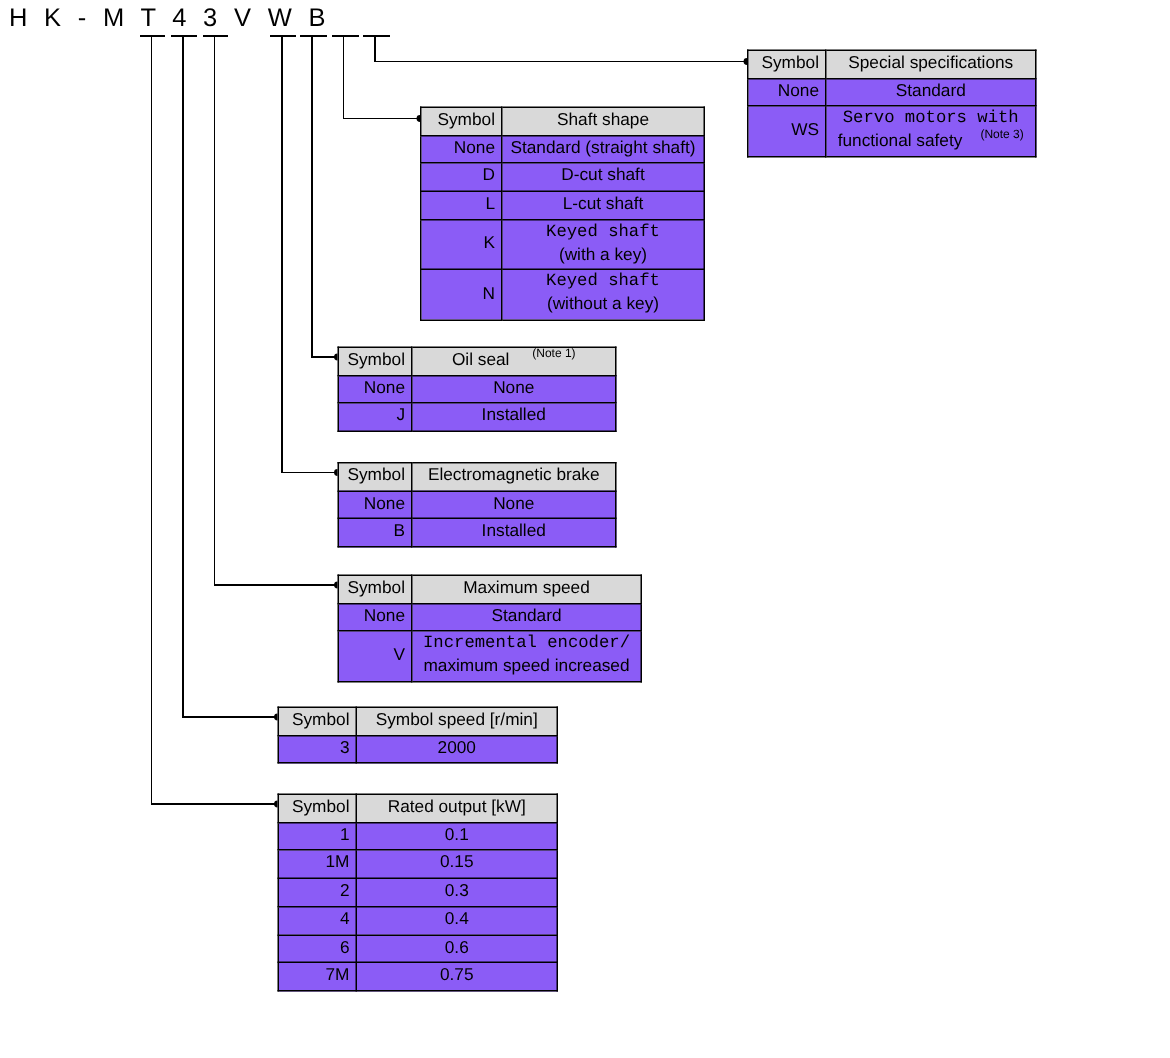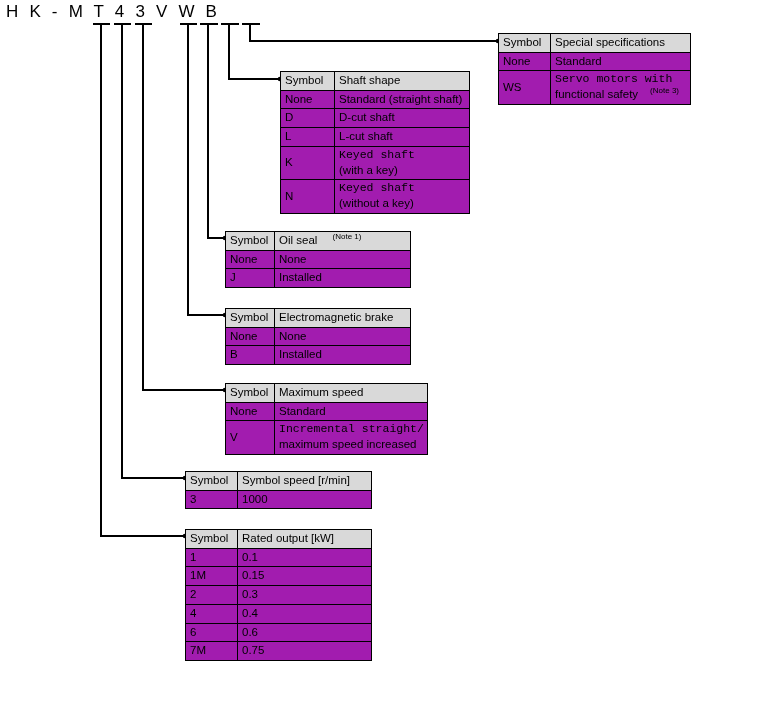--- a/index.html
+++ b/index.html
@@ -32,30 +32,30 @@
     border-collapse:collapse;
     background:#fff;
     table-layout:fixed;
   }
   .spec-table td{
     border:1px solid #000;
     padding:1px 4px 2px 4px;
     font-size:11.5px;
     line-height:1.28;
     vertical-align:middle;
-    background:#a21caf;
+    background:#8b5cf6;
     color:#000;
     white-space:nowrap;
   }
   .spec-table tr.hdr td{
     background:#d9d9d9;
     font-weight:normal;
   }
-  .spec-table td.sym{text-align:left;}
-  .spec-table td.val{text-align:left;}
+  .spec-table td.sym{text-align:right;}
+  .spec-table td.val{text-align:center;}
   .nowrap-2{white-space:normal;}
   sup.note{
     font-size:8px;
     vertical-align:super;
     line-height:0;
     padding-left:12px;
   }
   .l2{display:block;font-family:Liberation Mono, monospace;}
 </style>
 </head>
@@ -217,40 +217,40 @@
         <td class="sym">Symbol</td>
         <td class="val">Maximum speed</td>
       </tr>
       <tr>
         <td class="sym">None</td>
         <td class="val">Standard</td>
       </tr>
       <tr>
         <td class="sym">V</td>
         <td class="val nowrap-2">
-          <span class="l2">Incremental straight/</span>
+          <span class="l2">Incremental encoder/</span>
           <span>maximum speed increased</span>
         </td>
       </tr>
     </tbody>
   </table>
 
   <table class="spec-table" style="left:185px;top:471px;width:186px;">
     <colgroup>
         <col style="width:52px">
         <col style="width:134px">
       </colgroup>
     <tbody>
       <tr class="hdr">
         <td class="sym">Symbol</td>
         <td class="val">Symbol speed [r/min]</td>
       </tr>
       <tr>
         <td class="sym">3</td>
-        <td class="val">1000</td>
+        <td class="val">2000</td>
       </tr>
     </tbody>
   </table>
 
   <table class="spec-table" style="left:185px;top:529px;width:186px;">
     <colgroup>
         <col style="width:52px">
         <col style="width:134px">
       </colgroup>
     <tbody>

